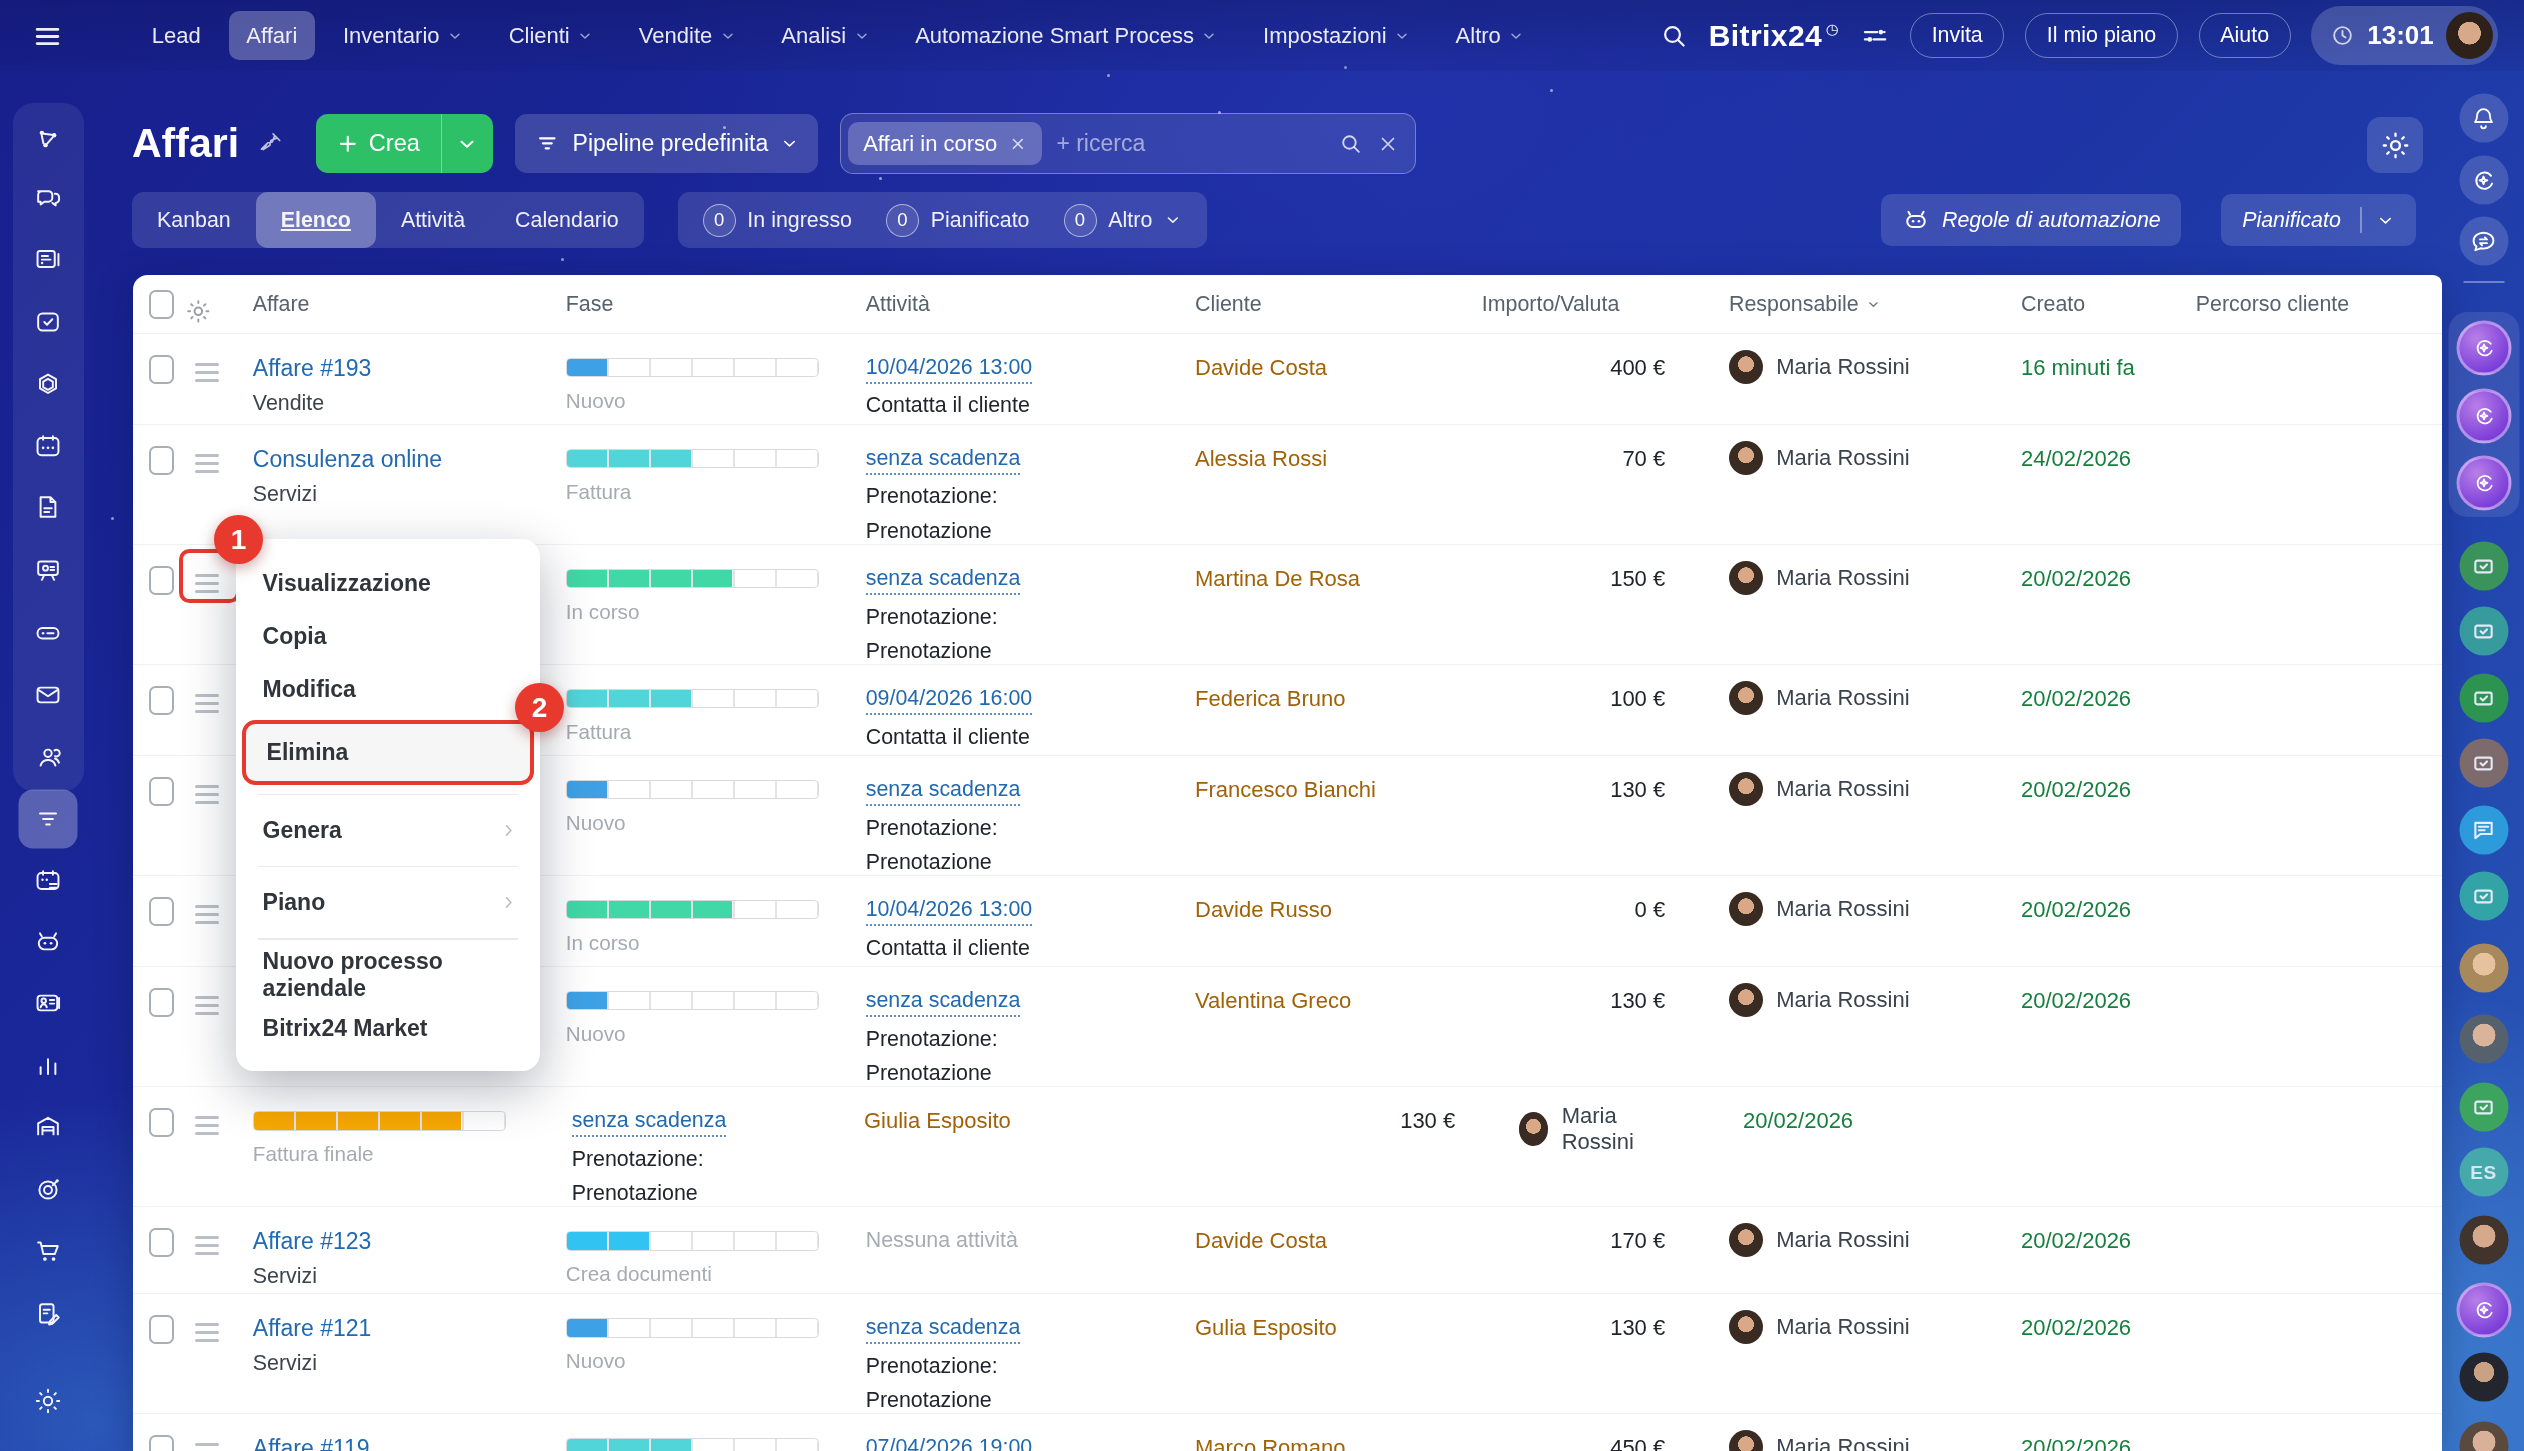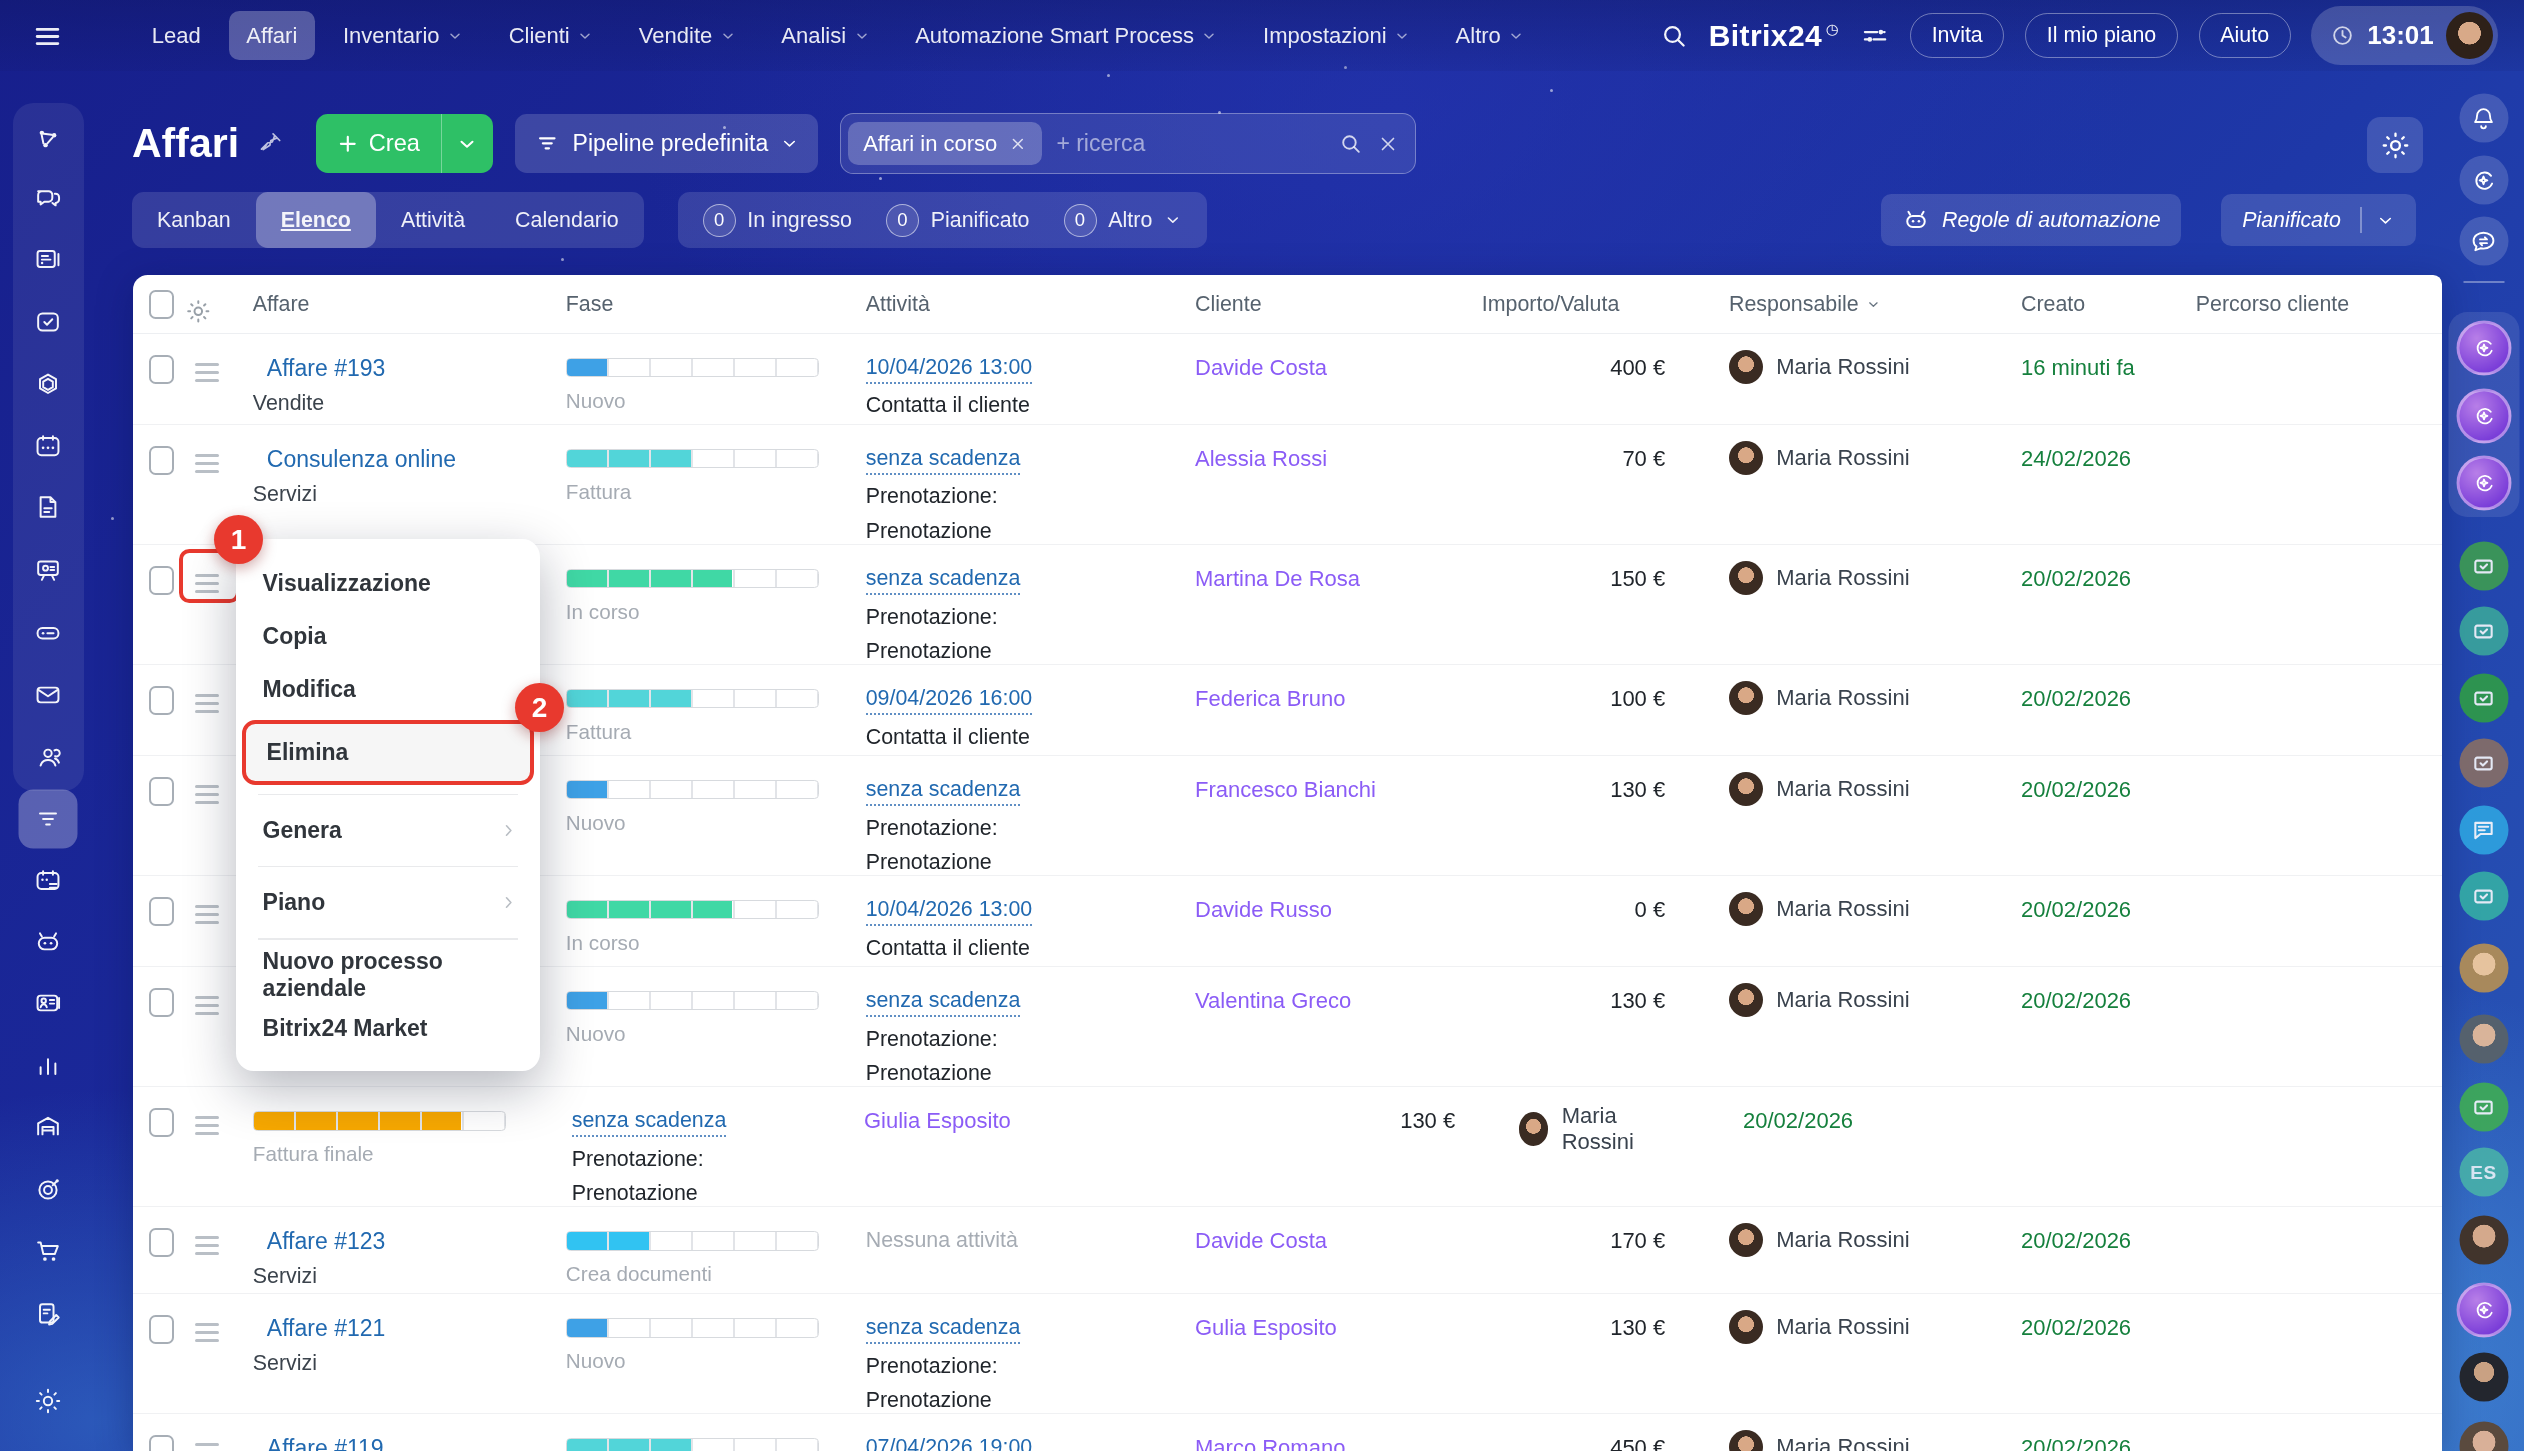--- a/index.html
+++ b/index.html
@@ -83,34 +83,34 @@
   .trow{border-bottom:1.5px solid #f0f1f3;position:relative;background:#fff;}
   .trow.h2{min-height:90px;}
   .trow.h3{min-height:112px;}
   .trow.h1{min-height:86px;}
   .cell{padding-top:20.7px;}
   .sel-cell{padding-left:16px;}
   .checkbox{display:block;width:20.7px;height:25px;border:2.2px solid #a7aeb6;border-radius:6.6px;background:#fff;}
   .hd-checkbox{margin-left:16px;}
   .burger{display:inline-flex;flex-direction:column;gap:5.2px;margin-left:10.3px;padding-top:3px;}
   .burger i{display:block;width:23.6px;height:3px;border-radius:1.5px;background:#b9bfc6;}
-  .deal-link{color:#2169b0;font-size:23px;text-decoration:none;display:inline-block;margin-left:14px;}
+  .deal-link{color:#2169b0;font-size:23px;text-decoration:none;display:inline-block;}
   .deal-cat{color:#3b434c;font-size:21.4px;margin-top:8.9px;}
   .phase-cell{padding-top:23.6px;}
   .bar{position:relative;width:251px;height:17.7px;border:1.5px solid #d7dade;border-radius:4.4px;background:#fff;overflow:hidden;}
   .bar .fill{position:absolute;left:0;top:0;bottom:0;}
   .bar .segs{position:absolute;inset:0;background:repeating-linear-gradient(90deg,transparent 0 40px,#e2e4e8 40px 42px);}
   .phase-label{color:#a5abb3;font-size:20.7px;margin-top:11.8px;}
   .act-cell{padding-left:17.7px;}
   .act-link{color:#2169b0;font-size:21.4px;text-decoration:none;border-bottom:2.2px dotted rgba(43,106,176,.75);
     padding-bottom:2.2px;display:inline-block;}
   .act-line{color:#20252b;font-size:21.4px;margin-top:9.6px;}
   .act-muted{color:#a6acb4;font-size:21.4px;}
   .client-cell{padding-left:16px;}
-  .client-link{color:#8b5cf6;font-size:22px;text-decoration:none;}
+  .client-link{color:#a16207;font-size:22px;text-decoration:none;}
   .amount-cell{text-align:right;padding-right:11.8px;color:#20252b;font-size:22px;}
   .owner-cell{display:flex;align-items:center;gap:13.3px;padding-left:52px;padding-top:16px;align-self:start;}
   .av-maria{width:34px;height:34px;background:radial-gradient(circle at 50% 42%,#d9a886 0 30%,#3a2b22 31%);}
   .owner-name{color:#39424d;font-size:22px;}
   .created-cell{padding-left:66px;color:#15803d;font-size:22px;}
   .gear-th{color:#98a0a8;margin-left:11.8px;}
 
   
   .left-rail{position:absolute;left:0;top:0;width:96px;height:1451px;z-index:6;}
   .rail-panel{position:absolute;left:12.6px;top:103px;width:71px;height:688px;border-radius:20.7px;background:rgba(255,255,255,.08);}

